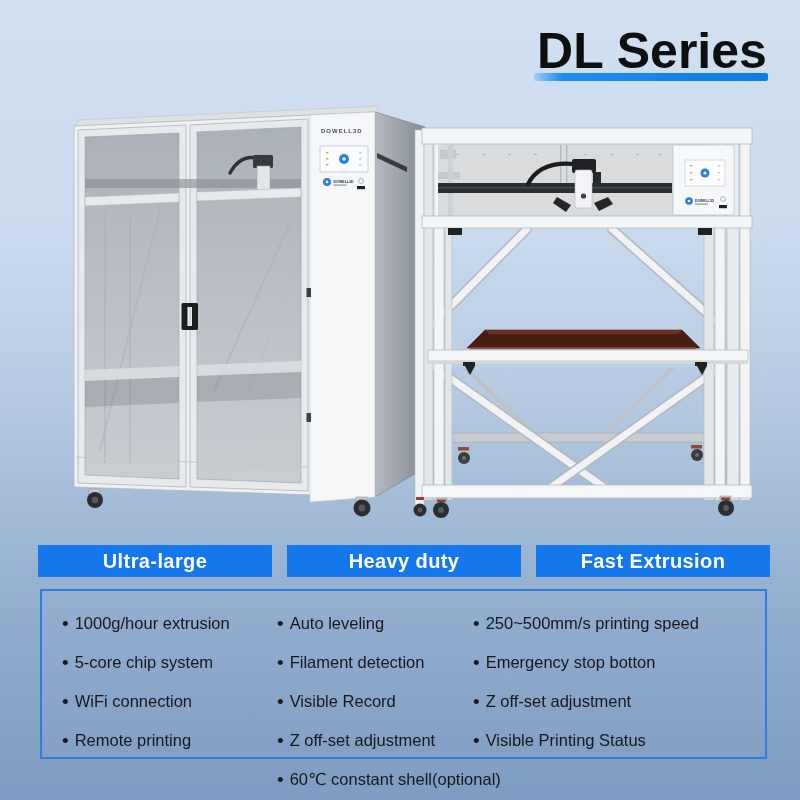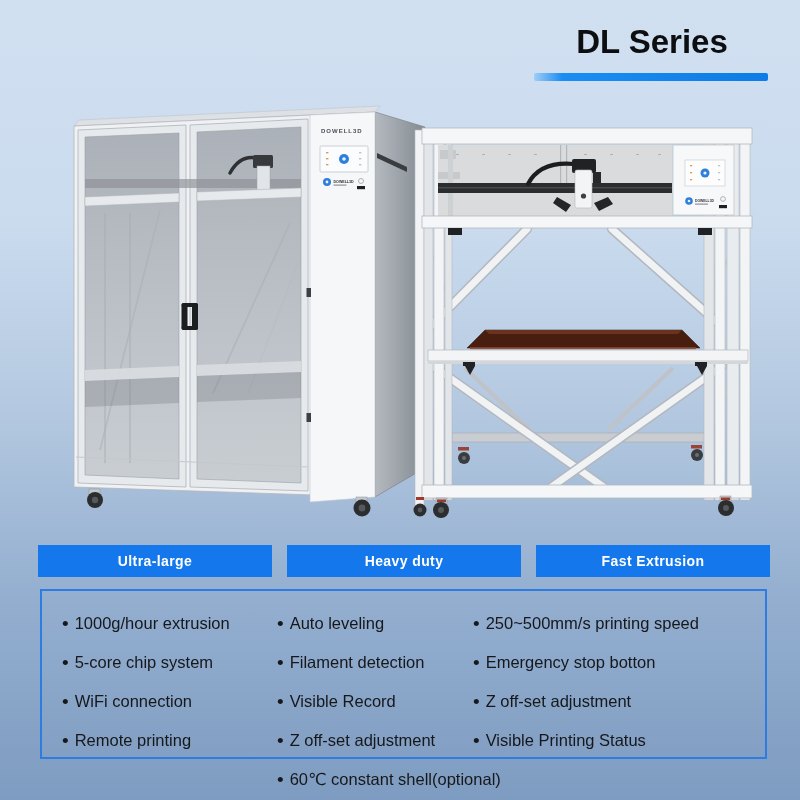--- a/index.html
+++ b/index.html
@@ -1,29 +1,29 @@
 <!DOCTYPE html>
 <html><head>
 <meta charset="utf-8">
 <style>
   html,body{margin:0;padding:0;}
   body{width:800px;height:800px;font-family:"Liberation Sans","DejaVu Sans",sans-serif;}
   .stage{position:relative;width:800px;height:800px;overflow:hidden;
     background:linear-gradient(180deg,#d1e0f1 0%,#cadbee 28%,#b3c8e0 52%,#93aecf 75%,#7e9cc1 100%);}
   
   .title{position:absolute;left:536px;top:24px;width:232px;text-align:center;
-    font-size:33px;font-weight:700;color:#0d0e10;letter-spacing:0px;line-height:1.1;}
+    font-size:50px;font-weight:700;color:#0d0e10;letter-spacing:0px;line-height:1.1;}
   .title-underline{position:absolute;left:534px;top:73px;width:234px;height:8px;border-radius:2px;
     background:linear-gradient(90deg,#9fcdf6 0%,#1b8df2 12%,#0d7ce6 100%);}
   
   .printer-left{position:absolute;left:50px;top:93px;width:380px;height:437px;}
   .printer-right{position:absolute;left:408px;top:98px;width:382px;height:432px;}
   
   .fbtn{position:absolute;top:545px;width:234px;height:32px;background:#1478ec;
-    color:#ffffff;font-size:14px;font-weight:700;text-align:center;line-height:32px;letter-spacing:.4px;}
+    color:#ffffff;font-size:20px;font-weight:700;text-align:center;line-height:32px;letter-spacing:.4px;}
   .fbtn1{left:38px}.fbtn2{left:287px}.fbtn3{left:536px}
   
   .fbox{position:absolute;left:40px;top:589px;width:723px;height:166px;border:2px solid #2e7ce0;}
   .fcol{position:absolute;top:4px;margin:0;padding:0;list-style:none;}
   .fcol1{left:20px;width:215px}.fcol2{left:235px;width:210px}.fcol3{left:431px;width:275px}
   .fcol li{height:22px;margin-top:17px;font-size:16.5px;color:#16181b;white-space:nowrap;line-height:22px;}
   .fcol li::before{content:"\2022";margin-right:6px;font-size:19px;vertical-align:-1px;}
   svg text{font-family:"Liberation Sans","DejaVu Sans",sans-serif;}
 </style>
 </head>

